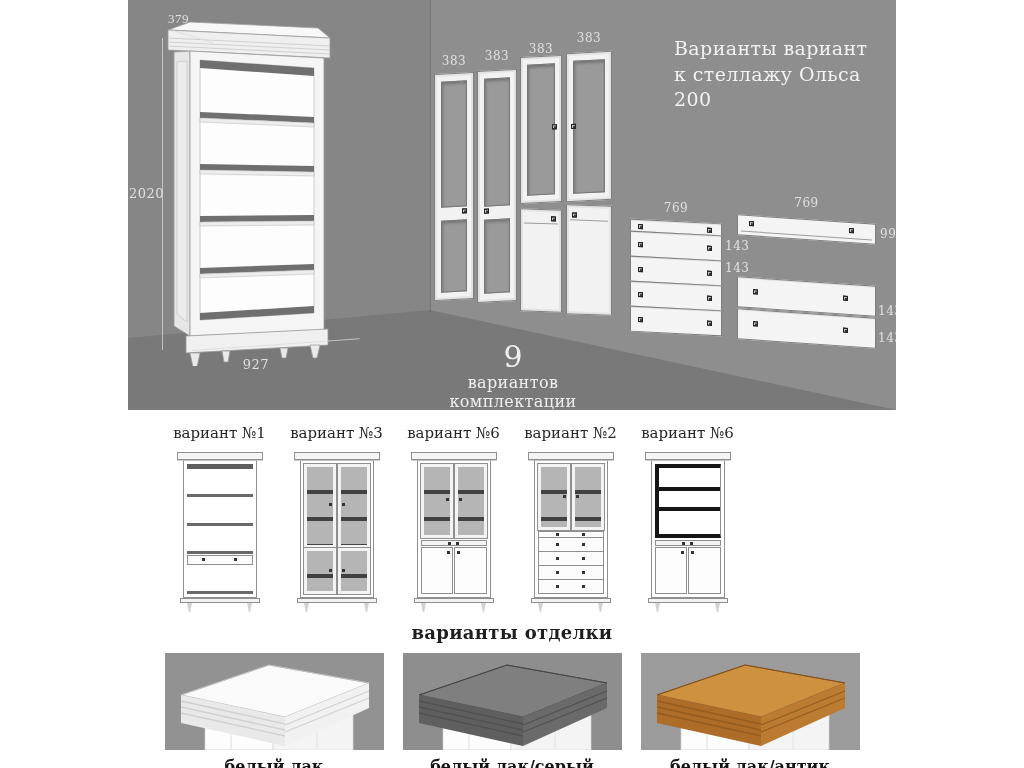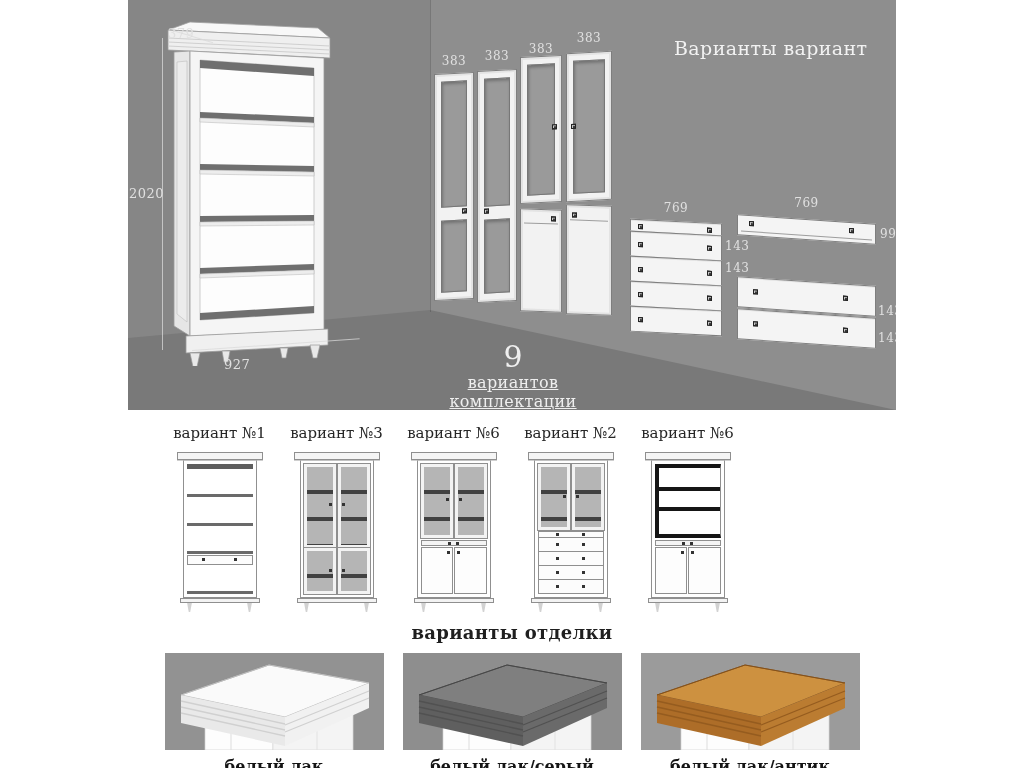--- a/index.html
+++ b/index.html
@@ -16,21 +16,21 @@
 
   .dim { position:absolute; color:#e0e0e0; font-size:13px; letter-spacing:.5px; }
   .dim.small { font-size:12px; }
   .dimline { position:absolute; background:#d9d9d9; opacity:.75; transform-origin:left top; }
 
   .scene-title { position:absolute; left:546px; top:36px; color:#f2f2f2;
                  font-size:19px; line-height:1.35; letter-spacing:.4px; }
 
   .count { position:absolute; left:280px; top:341px; width:210px; text-align:center; color:#efefef; }
   .count-9   { display:block; font-size:30px; line-height:1.05; }
-  .count-cap { display:block; font-size:16px; letter-spacing:.4px;text-decoration:underline; }
+  .count-cap { display:block; font-size:16px; letter-spacing:.4px; }
 
   
   .door { position:absolute; background:#f2f2f2; border:1px solid #7e7e7e;
           box-shadow:inset 0 0 0 2px #e3e3e3; }
   .pane { position:absolute; left:6px; right:6px; background:#9a9a9a;
           border:1px solid #777; box-shadow:inset 1px 2px 3px rgba(0,0,0,.25); }
   .kn { position:absolute; width:5px; height:5px; background:#3c3c3c;
         border:1px solid #232323; box-shadow:inset 1px 1px 0 #c7c7c7; }
   .groove { position:absolute; left:3px; right:3px; height:1px; background:#9d9d9d; }
 
@@ -130,29 +130,30 @@
     <polygon points="40,299 154,292 154,299 40,306" fill="#6f6f6f"></polygon>
 
     <polygon points="26,322 168,315 168,331 26,339" fill="#f0f0f0" stroke="#9a9a9a" stroke-width="0.8"></polygon>
 
     <polygon points="30,339 40,339 37,353 33,353" fill="#e9e9e9" stroke="#9a9a9a" stroke-width="0.7"></polygon>
     <polygon points="62,337 70,337 68,348 64,348" fill="#e9e9e9" stroke="#9a9a9a" stroke-width="0.7"></polygon>
     <polygon points="120,334 128,334 126,344 122,344" fill="#e9e9e9" stroke="#9a9a9a" stroke-width="0.7"></polygon>
     <polygon points="150,331 160,331 157,344 153,344" fill="#e9e9e9" stroke="#9a9a9a" stroke-width="0.7"></polygon>
   </svg>
 
-  <span class="dim" style="left:40px;top:26px;">379</span>
+  <span class="dim" style="left:40px;top:11px;font-family:Liberation Serif, serif;">379</span>
   <div class="dimline" style="left:45px;top:30px;width:42px;height:1px;transform:rotate(17deg);"></div>
   <span class="dim" style="left:1px;top:186px;">2020</span>
   <div class="dimline" style="left:34px;top:38px;width:1px;height:312px;"></div>
-  <span class="dim" style="left:96px;top:357px;width:64px;">927</span>
+  <span class="dim" style="left:96px;top:357px;width:64px;text-align:center;">927</span>
   <div class="dimline" style="left:64px;top:350px;width:168px;height:1px;transform:rotate(-4deg);"></div>
 
   <div class="scene-title">
     <span>Варианты вариант</span><br>
+    <span>к стеллажу Ольса 200</span>
   </div>
 
   <span class="dim small" style="left:306px;top:54px;width:40px;text-align:center;">383</span>
   <span class="dim small" style="left:349px;top:49px;width:40px;text-align:center;">383</span>
   <span class="dim small" style="left:392px;top:42px;width:42px;text-align:center;">383</span>
   <span class="dim small" style="left:438px;top:31px;width:46px;text-align:center;">383</span>
 
   <div class="door" style="left:306px;top:73px;width:40px;height:227px;transform:skewY(-3deg);">
     <div class="pane" style="top:7px;height:126px;"></div>
     <div class="pane" style="top:146px;height:72px;"></div>

